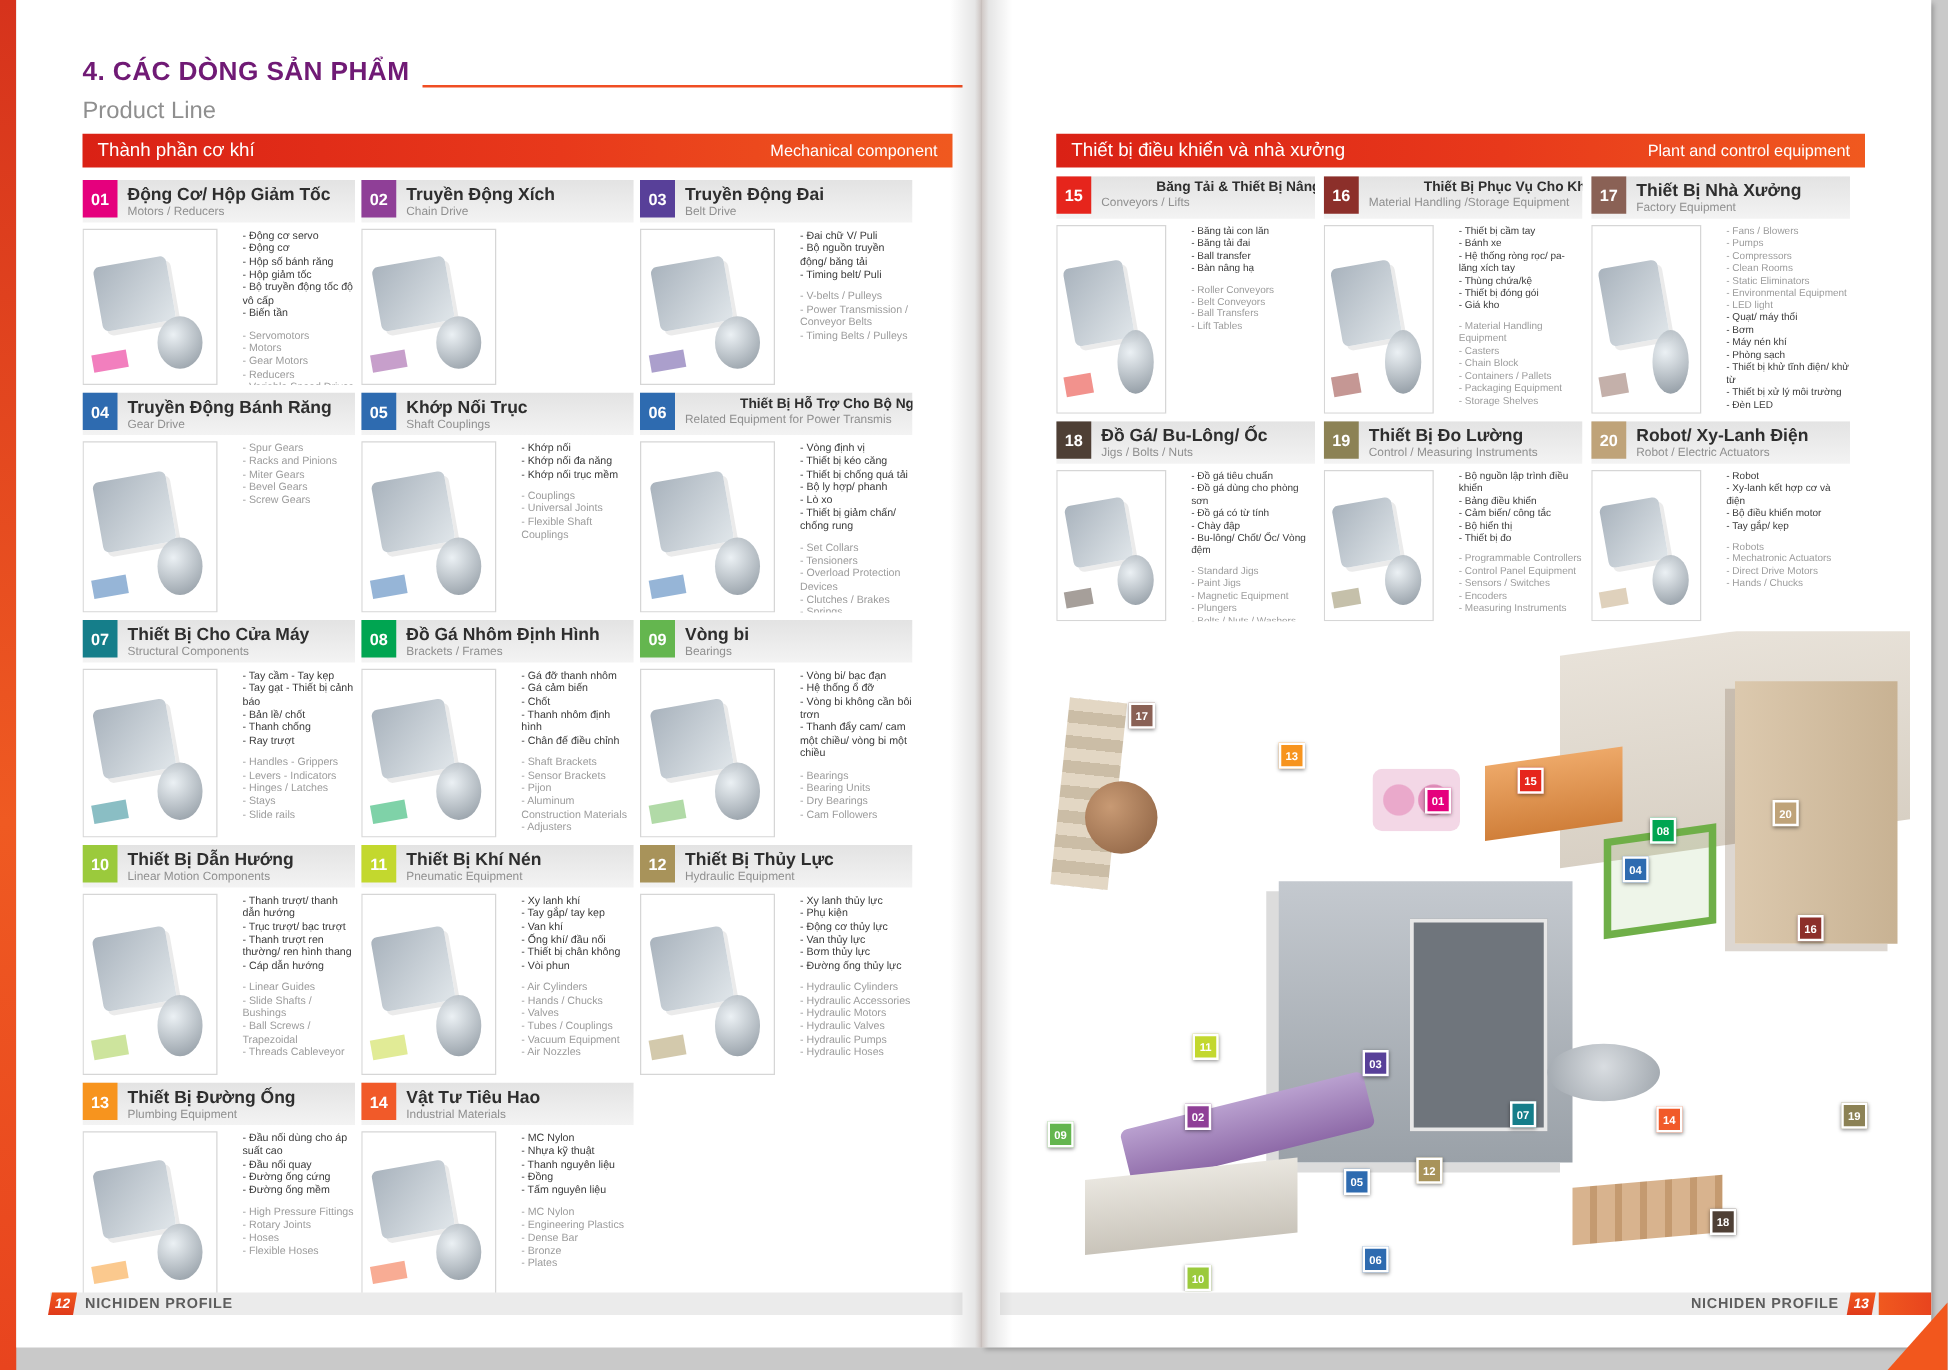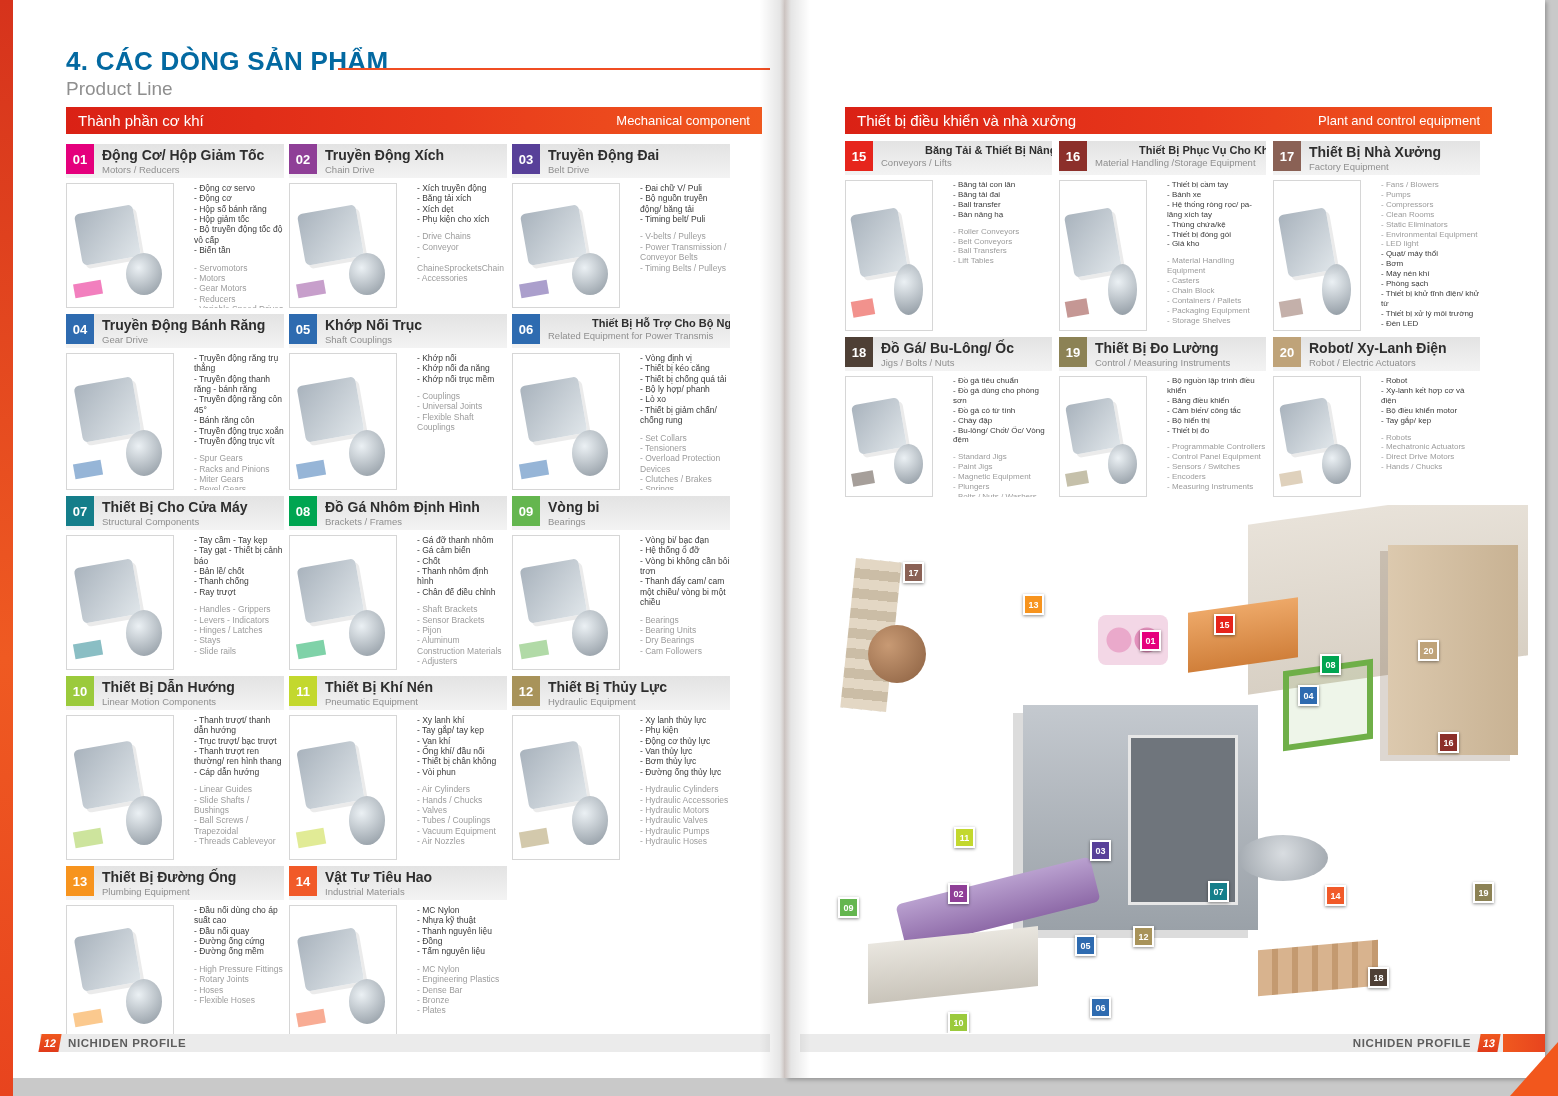--- a/index.html
+++ b/index.html
@@ -7,21 +7,21 @@
   .spread{position:absolute;inset:0;}
   .page{position:absolute;top:0;height:1078px;background:#ffffff;}
   .page-left{left:13px;width:772px;}
   .page-right{left:785px;width:760px;box-shadow:2px 2px 4px rgba(0,0,0,.25);}
   .cover-strip{position:absolute;left:0;top:0;width:13px;height:1096px;background:linear-gradient(180deg,#d6331c,#ef5a22 60%,#e8441e);}
   .spine{position:absolute;left:760px;top:0;width:50px;height:1078px;z-index:4;pointer-events:none;
     background:linear-gradient(to right,rgba(0,0,0,0) 0%,rgba(0,0,0,.10) 40%,rgba(80,50,40,.28) 50%,rgba(0,0,0,.10) 62%,rgba(0,0,0,0) 100%);}
   .corner-fold{position:absolute;right:0;bottom:0;width:0;height:0;border-bottom:54px solid #f2571d;border-left:48px solid transparent;z-index:6;}
 
   
-  .h-title{position:absolute;left:66px;top:46px;font-size:26px;font-weight:bold;color:#0369a1;letter-spacing:.3px;z-index:2;}
+  .h-title{position:absolute;left:66px;top:46px;font-size:21px;font-weight:bold;color:#701a75;letter-spacing:.3px;z-index:2;}
   .h-rule{position:absolute;left:338px;top:68px;width:432px;height:2px;background:#f04e23;z-index:2;}
   .h-sub{position:absolute;left:66px;top:78px;font-size:19px;color:#8f8f8f;z-index:2;}
 
   
   .banner{position:absolute;top:107px;height:27px;z-index:2;display:flex;align-items:center;justify-content:space-between;
     background:linear-gradient(90deg,#da2115,#e8391b 55%,#f0591f);color:#fff;padding:0 12px;box-sizing:border-box;}
   .banner-left{left:66px;width:696px;}
   .banner-right{left:845px;width:647px;}
   .banner .vi{font-size:15px;}
   .banner .en{font-size:13px;}
@@ -142,34 +142,20 @@
           <div class="badge">02</div>
           <div class="titles">
             <div class="title-vi">Truyền Động Xích</div>
             <div class="title-en">Chain Drive</div>
           </div>
         </div>
         <div class="card-body">
           <div class="photo">
             <i class="tint"></i>
           </div>
-          <div class="lists">
-            <ul class="list list-vi">
-              <li>Xích truyền động</li>
-              <li>Băng tải xích</li>
-              <li>Xích dẹt</li>
-              <li>Phụ kiện cho xích</li>
-            </ul>
-            <ul class="list list-en">
-              <li>Drive Chains</li>
-              <li>Conveyor</li>
-              <li>ChaineSprocketsChain</li>
-              <li>Accessories</li>
-            </ul>
-          </div>
         </div>
       </div>
       <div class="card" style="--cat: #584099;">
         <div class="card-head">
           <div class="badge">03</div>
           <div class="titles">
             <div class="title-vi">Truyền Động Đai</div>
             <div class="title-en">Belt Drive</div>
           </div>
         </div>
@@ -197,28 +183,20 @@
           <div class="titles">
             <div class="title-vi">Truyền Động Bánh Răng</div>
             <div class="title-en">Gear Drive</div>
           </div>
         </div>
         <div class="card-body">
           <div class="photo">
             <i class="tint"></i>
           </div>
           <div class="lists">
-            <ul class="list list-vi">
-              <li>Truyền động răng trụ thẳng</li>
-              <li>Truyền động thanh răng - bánh răng</li>
-              <li>Truyền động răng côn 45°</li>
-              <li>Bánh răng côn</li>
-              <li>Truyền động trục xoắn</li>
-              <li>Truyền động trục vít</li>
-            </ul>
             <ul class="list list-en">
               <li>Spur Gears</li>
               <li>Racks and Pinions</li>
               <li>Miter Gears</li>
               <li>Bevel Gears</li>
               <li>Screw Gears</li>
             </ul>
           </div>
         </div>
       </div>

